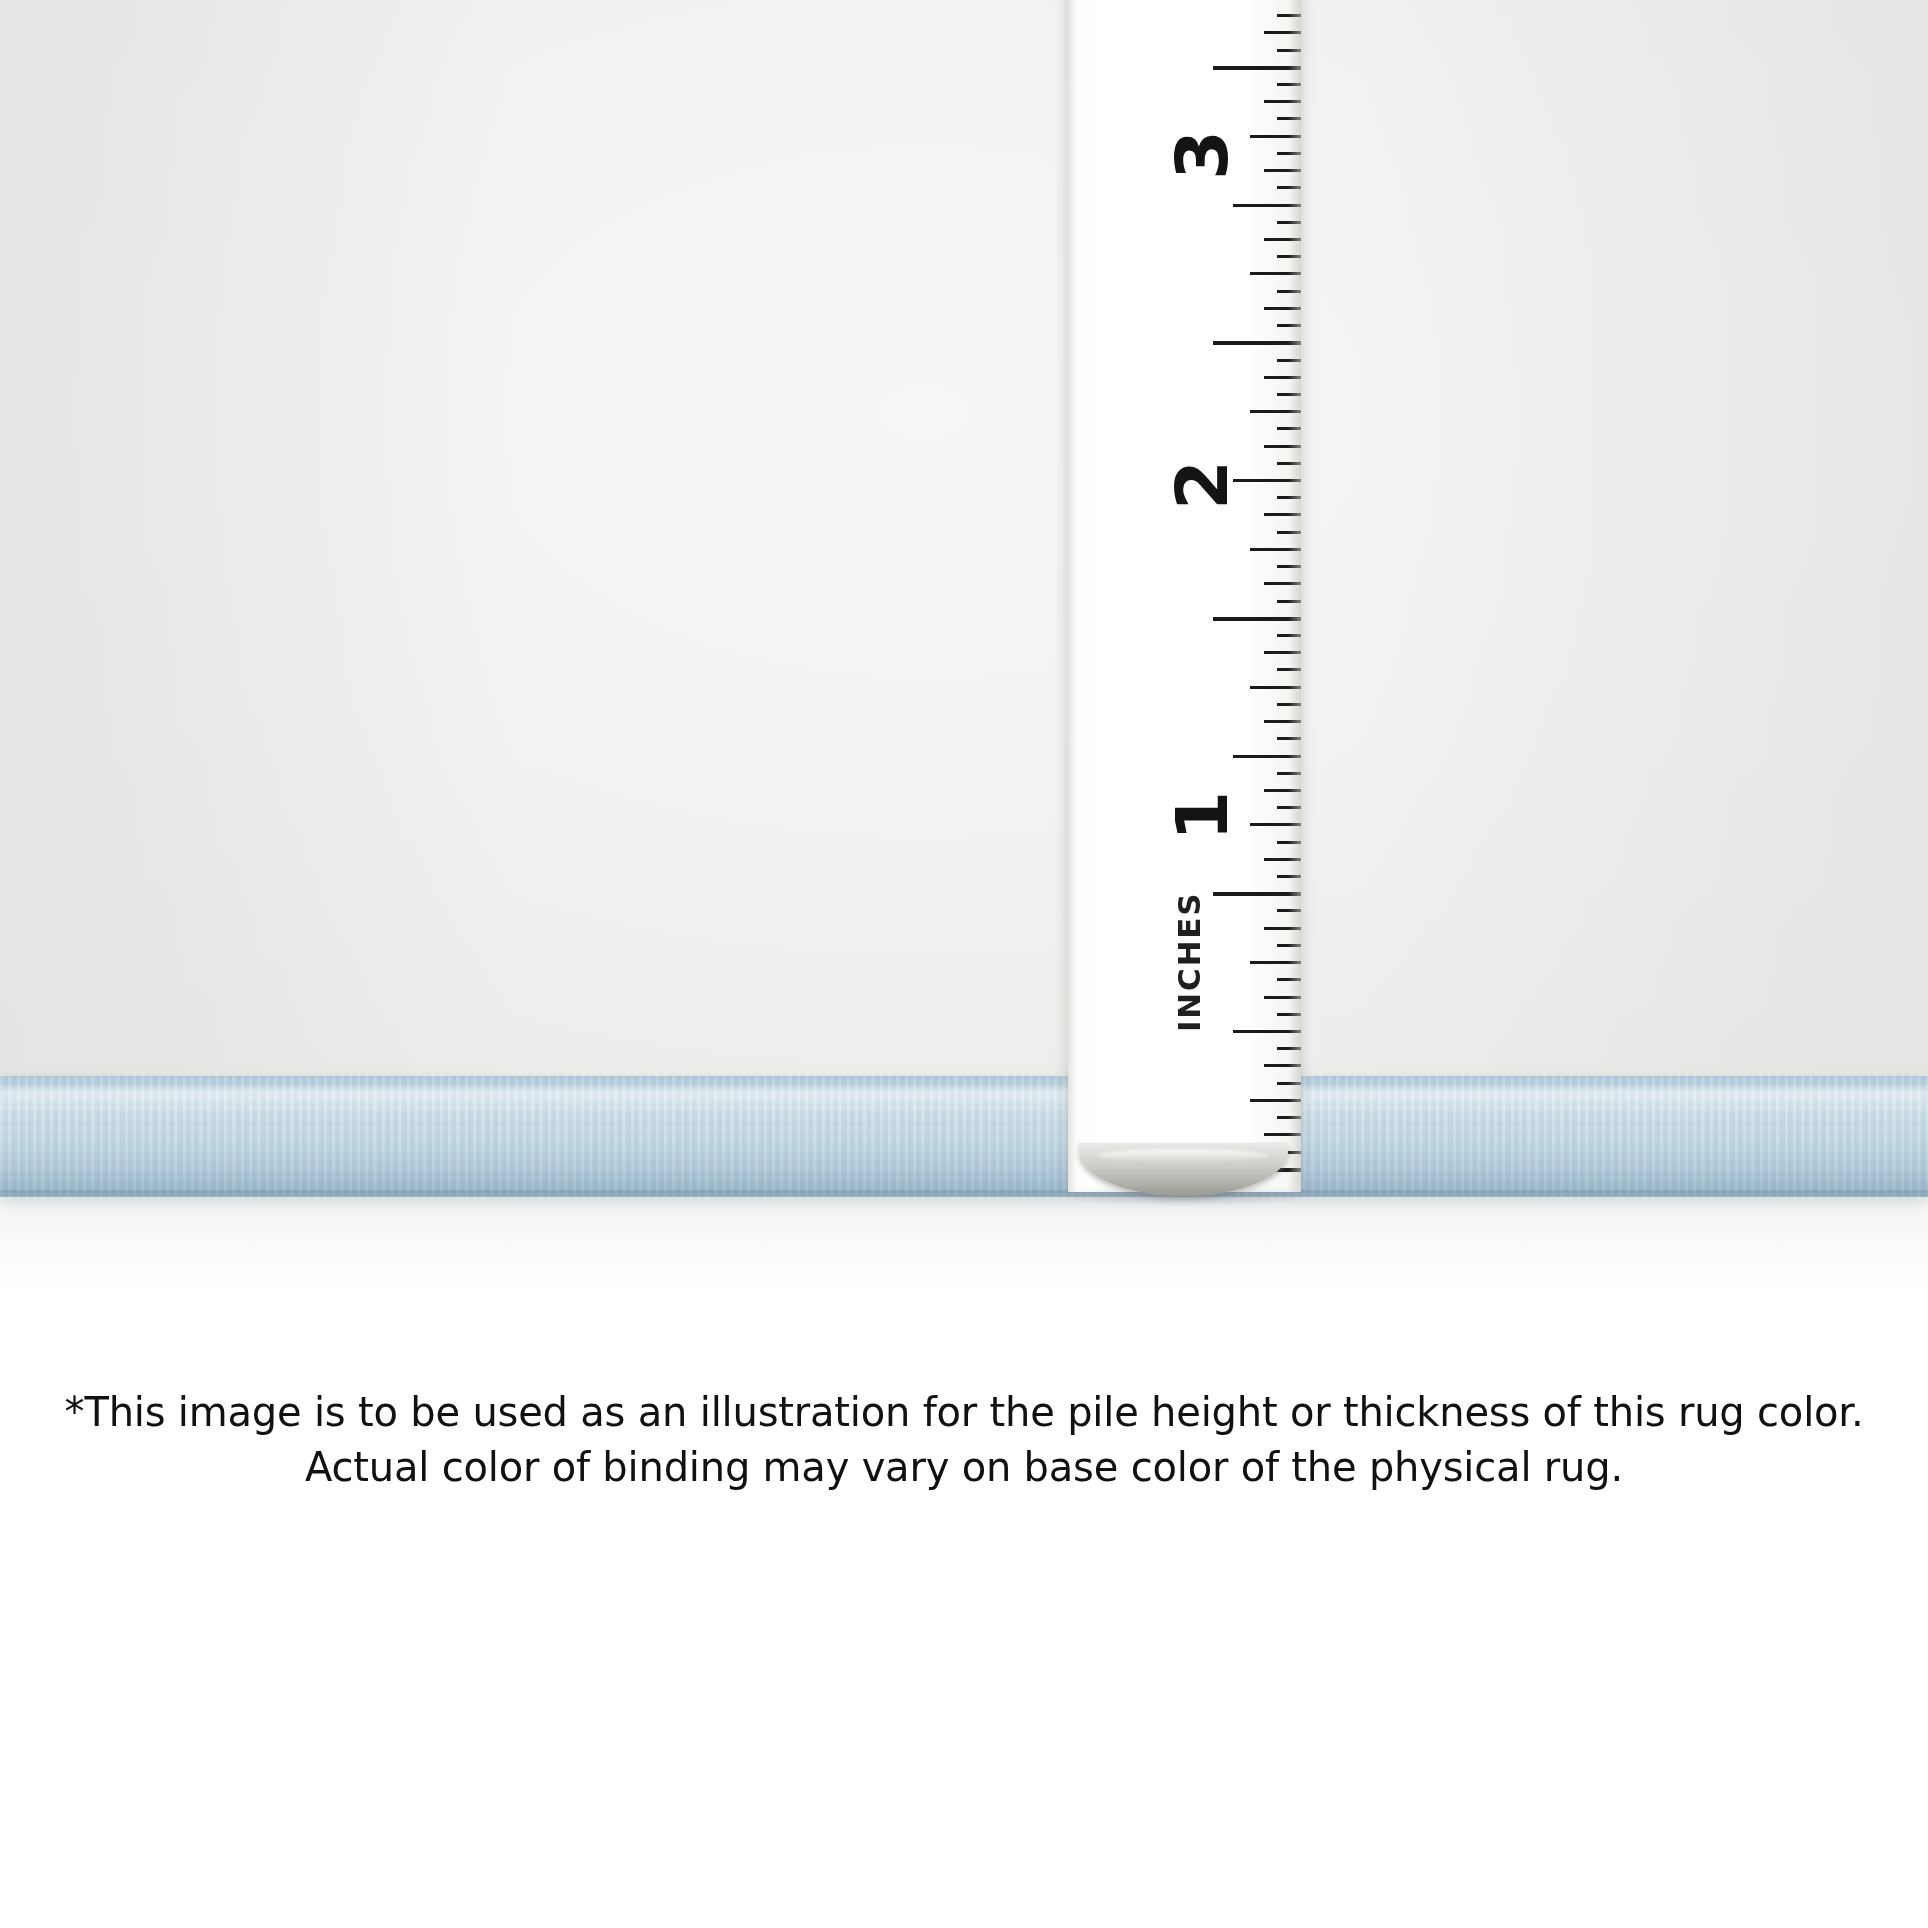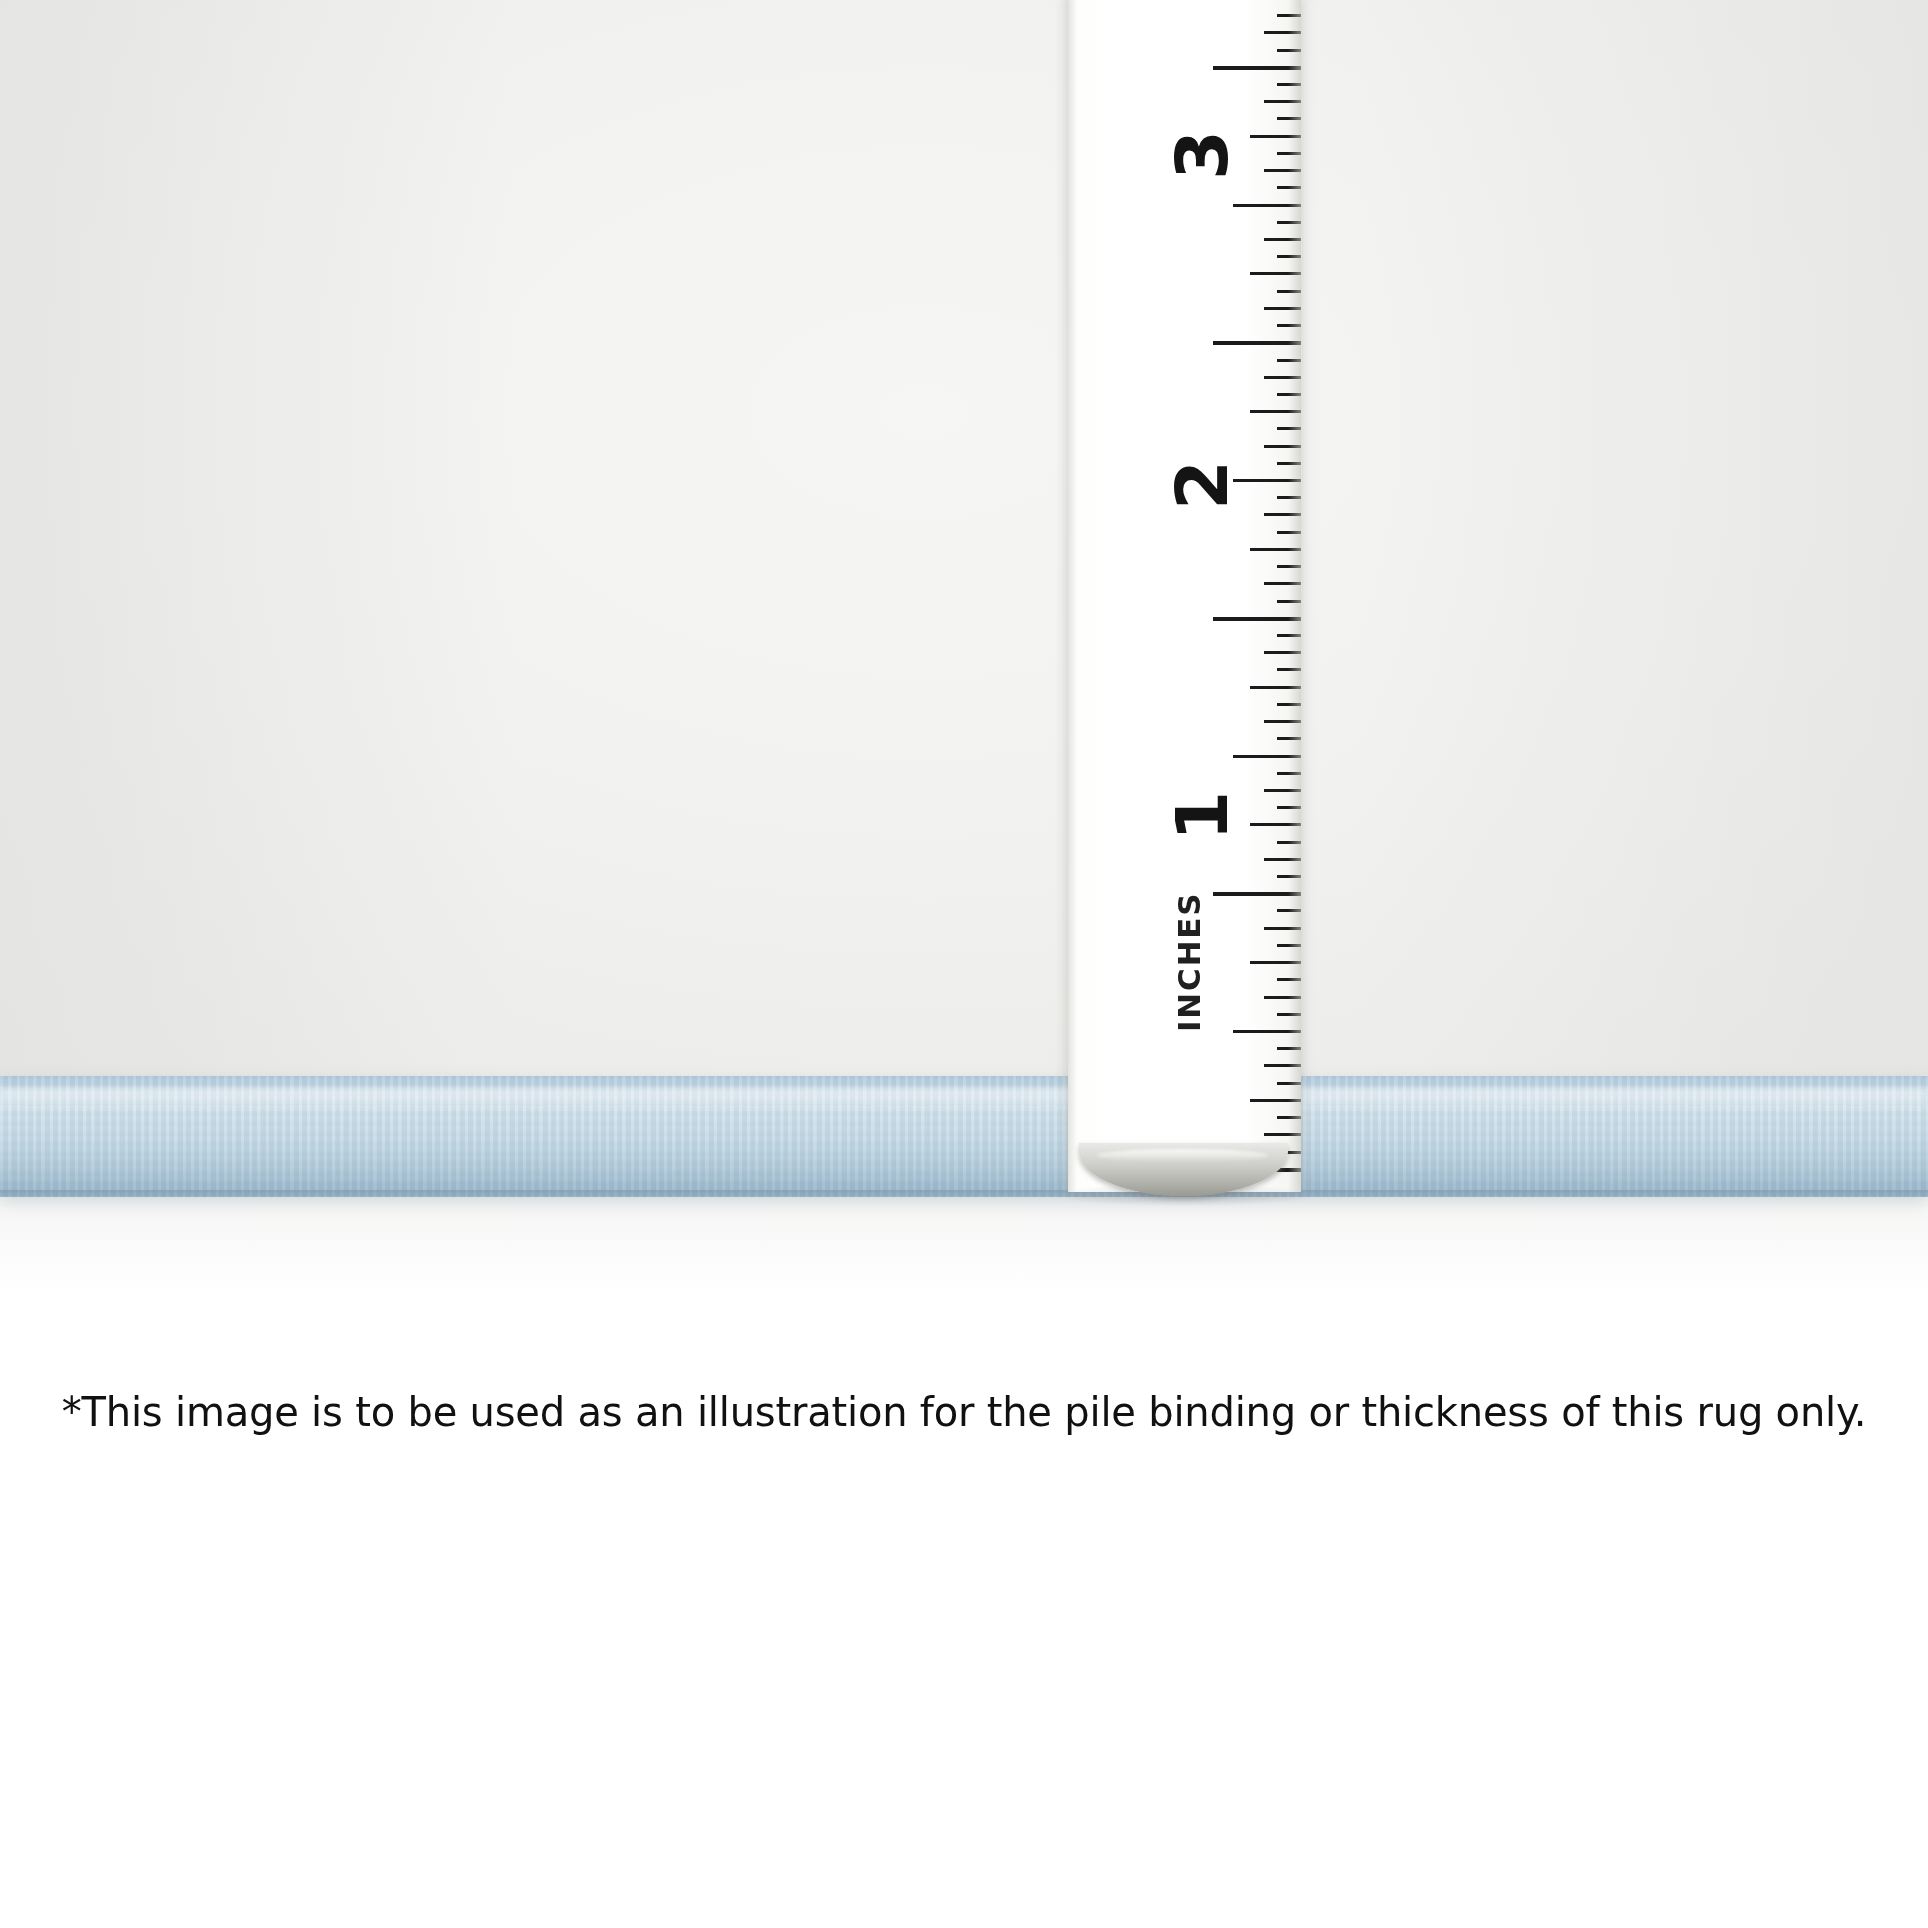--- a/index.html
+++ b/index.html
@@ -335,17 +335,18 @@
     </div>
 
     <div class="tip-shadow"></div>
     <div class="tape-tip">
       <div class="tape-tip-shine"></div>
     </div>
 
   </div>
 
   <div class="caption">
-    <span class="line">*This image is to be used as an illustration for the pile binding or thickness of this rug only.</span>
+    <span class="line">*This image is to be used as an illustration for the pile height or thickness of this rug color.</span>
+    <span class="line">Actual color of binding may vary on base color of the physical rug.</span>
   </div>
 
 </div>
 
 
 </body></html>

